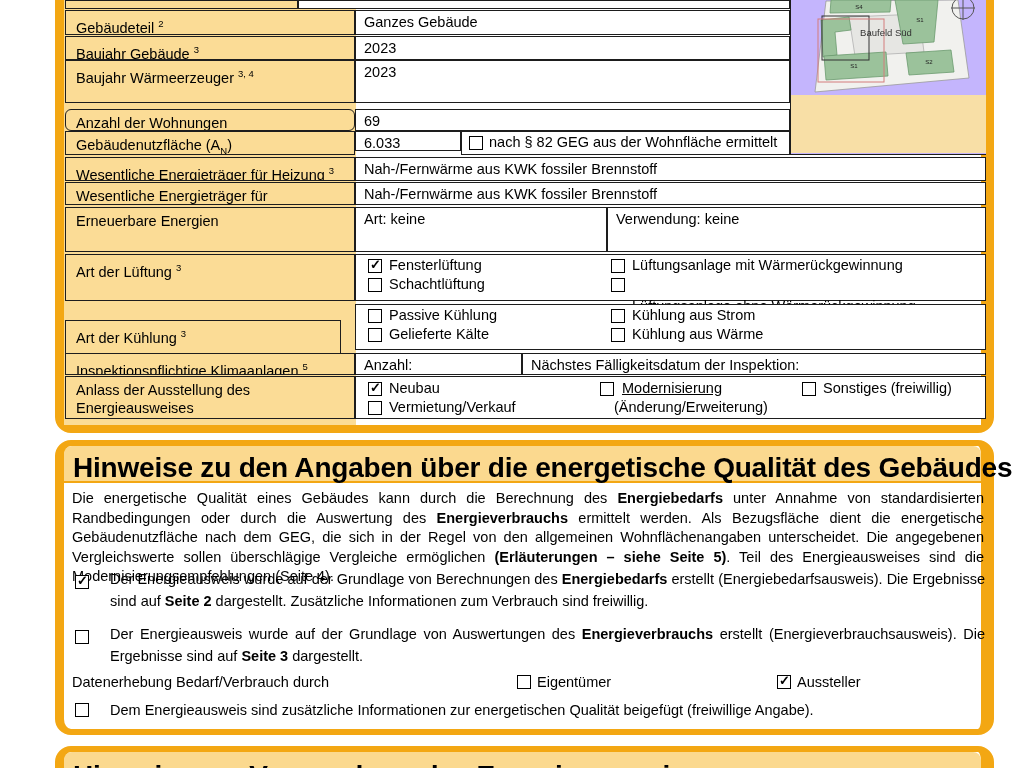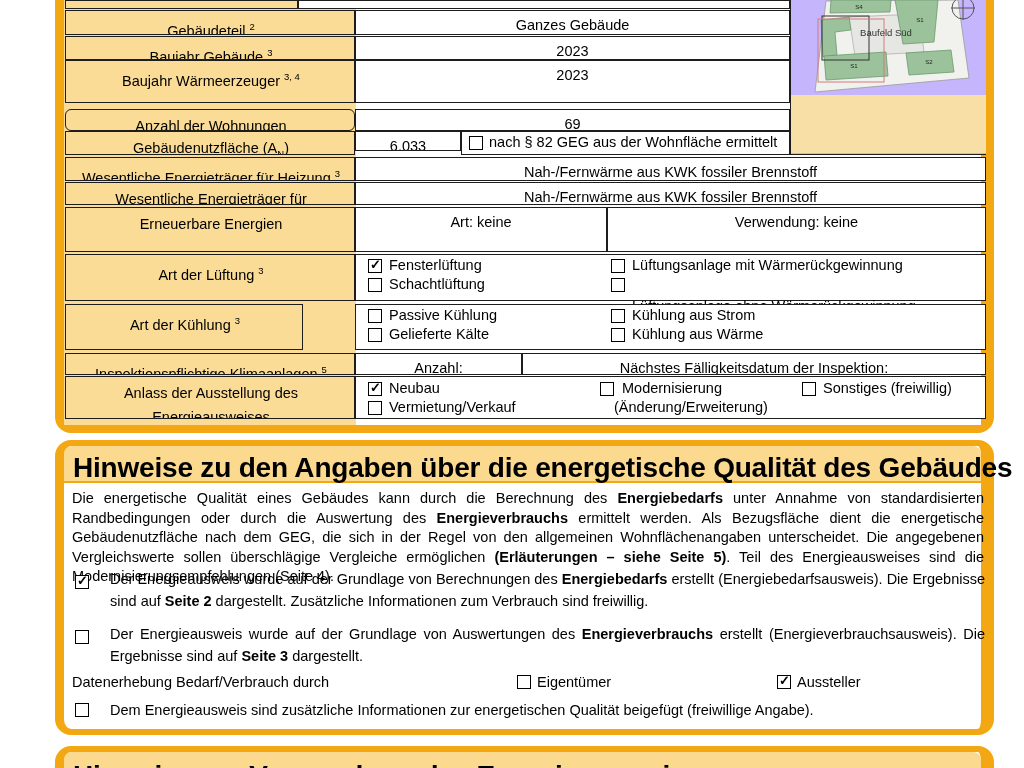--- a/index.html
+++ b/index.html
@@ -16,21 +16,21 @@
          border-radius:16px;background:#fff;}
   #frame1{left:55px;top:-30px;width:939px;height:463px;border-width:8px 13px 8px 9px;}
   #frame1 .bg-left{position:absolute;left:0;top:0;width:292px;height:100%;background:var(--yellow);}
   #frame1 .bg-right{position:absolute;left:292px;top:0;right:0;height:100%;background:#fff;}
   #frame2{left:55px;top:440px;width:939px;height:295px;border-width:6px 13px 6px 9px;}
   #frame3{left:55px;top:746px;width:939px;height:80px;border-width:6px 13px 6px 9px;}
   .headband{position:absolute;box-sizing:border-box;background:var(--headyellow);
             border-bottom:2px solid var(--accent);border-radius:8px 8px 0 0;}
   .section-title{position:absolute;font-size:28px;font-weight:700;letter-spacing:-0.2px;white-space:nowrap;}
   .tcell{position:absolute;box-sizing:border-box;border:1.5px solid var(--line);
-         font-size:14.5px;line-height:24px;overflow:hidden;text-align:center;}
+         font-size:14.5px;line-height:18px;overflow:hidden;}
   .ycell{background:var(--yellow);padding:4px 8px 0 10px;}
   .wcell{background:#fff;padding:2px 8px 0 8px;}
   sup{font-size:9.5px;}
   sub{font-size:9.5px;}
   .cb{position:absolute;box-sizing:border-box;width:14px;height:14px;border:1.4px solid #000;background:#fff;}
   .cb.checked::after{content:"✓";position:absolute;left:1px;top:-3px;font-size:13px;font-weight:700;color:#000;}
   .cblabel{position:absolute;font-size:14.5px;white-space:nowrap;}
   .flowtext{position:absolute;font-size:14.5px;line-height:19.5px;text-align:justify;}
   .itemtext{position:absolute;font-size:14.5px;line-height:22px;text-align:justify;}
   .b{font-weight:700;}
@@ -109,21 +109,21 @@
   <div class="tcell wcell" style="left:355px;top:254px;width:631px;height:47px;"></div>
   <span class="cb checked" style="left:368px;top:259px;"></span>
   <span class="cblabel" style="left:389px;top:257px;">Fensterlüftung</span>
   <span class="cb" style="left:368px;top:278px;"></span>
   <span class="cblabel" style="left:389px;top:276px;">Schachtlüftung</span>
   <span class="cb" style="left:611px;top:259px;"></span>
   <span class="cblabel" style="left:632px;top:257px;">Lüftungsanlage mit Wärmerückgewinnung</span>
   <span class="cb" style="left:611px;top:278px;"></span>
   <span class="cblabel" style="left:632px;top:276px;margin-top:22px;">Lüftungsanlage ohne Wärmerückgewinnung</span>
 
-  <div class="tcell ycell" style="left:65px;top:304px;width:238px;height:46px;"><span>Art der Kühlung</span> <sup>3</sup></div>
+  <div class="tcell ycell" style="left:65px;top:320px;width:276px;height:46px;"><span>Art der Kühlung</span> <sup>3</sup></div>
   <div class="tcell wcell" style="left:355px;top:304px;width:631px;height:46px;"></div>
   <span class="cb" style="left:368px;top:309px;"></span>
   <span class="cblabel" style="left:389px;top:307px;">Passive Kühlung</span>
   <span class="cb" style="left:368px;top:328px;"></span>
   <span class="cblabel" style="left:389px;top:326px;">Gelieferte Kälte</span>
   <span class="cb" style="left:611px;top:309px;"></span>
   <span class="cblabel" style="left:632px;top:307px;">Kühlung aus Strom</span>
   <span class="cb" style="left:611px;top:328px;"></span>
   <span class="cblabel" style="left:632px;top:326px;">Kühlung aus Wärme</span>
 
@@ -131,21 +131,21 @@
   <div class="tcell wcell" style="left:355px;top:353px;width:167px;height:22px;"><span>Anzahl:</span></div>
   <div class="tcell wcell" style="left:522px;top:353px;width:464px;height:22px;"><span>Nächstes Fälligkeitsdatum der Inspektion:</span></div>
 
   <div class="tcell ycell" style="left:65px;top:376px;width:290px;height:43px;"><span>Anlass der Ausstellung des Energieausweises</span></div>
   <div class="tcell wcell" style="left:355px;top:376px;width:631px;height:43px;"></div>
   <span class="cb checked" style="left:368px;top:382px;"></span>
   <span class="cblabel" style="left:389px;top:380px;">Neubau</span>
   <span class="cb" style="left:368px;top:401px;"></span>
   <span class="cblabel" style="left:389px;top:399px;">Vermietung/Verkauf</span>
   <span class="cb" style="left:600px;top:382px;"></span>
-  <span class="cblabel" style="left:622px;top:380px;">Modernisierung</span>
+  <span class="cblabel" style="left:622px;top:380px;text-decoration:underline;">Modernisierung</span>
   <span class="cblabel" style="left:614px;top:399px;">(Änderung/Erweiterung)</span>
   <span class="cb" style="left:802px;top:382px;"></span>
   <span class="cblabel" style="left:823px;top:380px;">Sonstiges (freiwillig)</span>
 
   <div class="frame" id="frame2"></div>
   <div class="headband" style="left:64px;top:446px;width:917px;height:37px;"></div>
   <div class="section-title" style="left:73px;top:452px;">Hinweise zu den Angaben über die energetische Qualität des Gebäudes</div>
 
   <div class="flowtext" style="left:72px;top:489px;width:912px;">
     <span>Die energetische Qualität eines Gebäudes kann durch die Berechnung des </span><span class="b">Energiebedarfs</span><span> unter Annahme von standardisierten Randbedingungen oder durch die Auswertung des </span><span class="b">Energieverbrauchs</span><span> ermittelt werden. Als Bezugsfläche dient die energetische Gebäudenutzfläche nach dem GEG, die sich in der Regel von den allgemeinen Wohnflächenangaben unterscheidet. Die angegebenen Vergleichswerte sollen überschlägige Vergleiche ermöglichen </span><span class="b">(Erläuterungen – siehe Seite 5)</span><span>. Teil des Energieausweises sind die Modernisierungsempfehlungen (Seite 4).</span>

